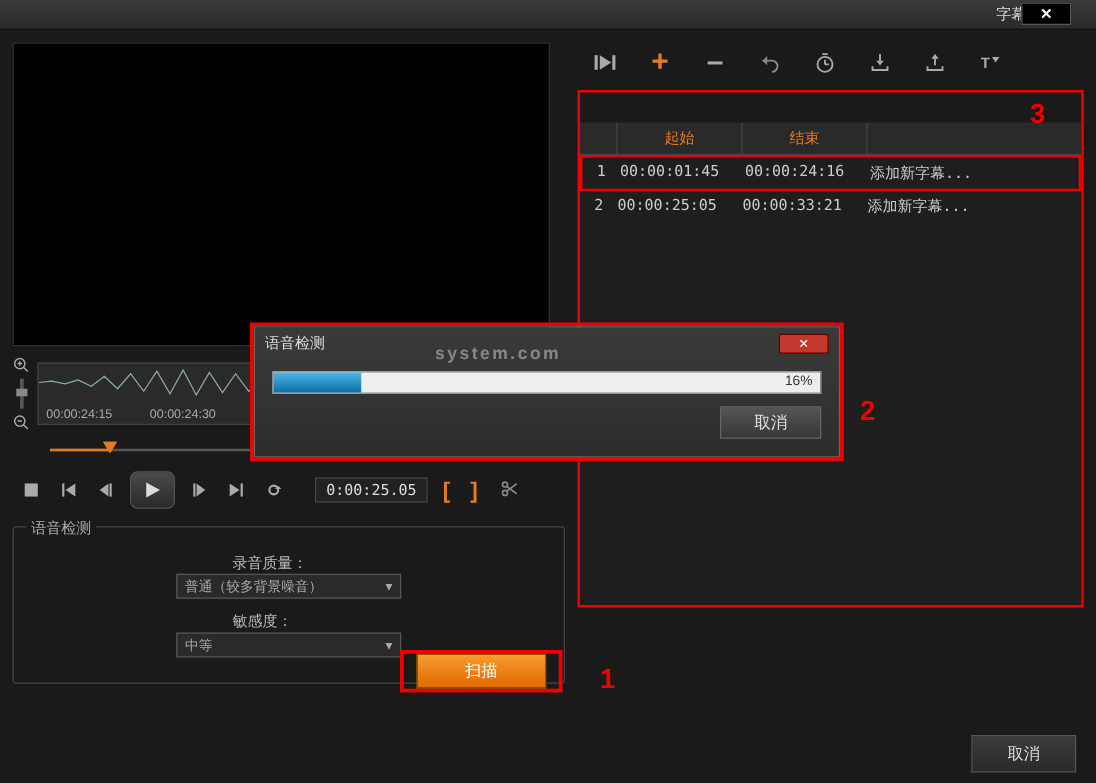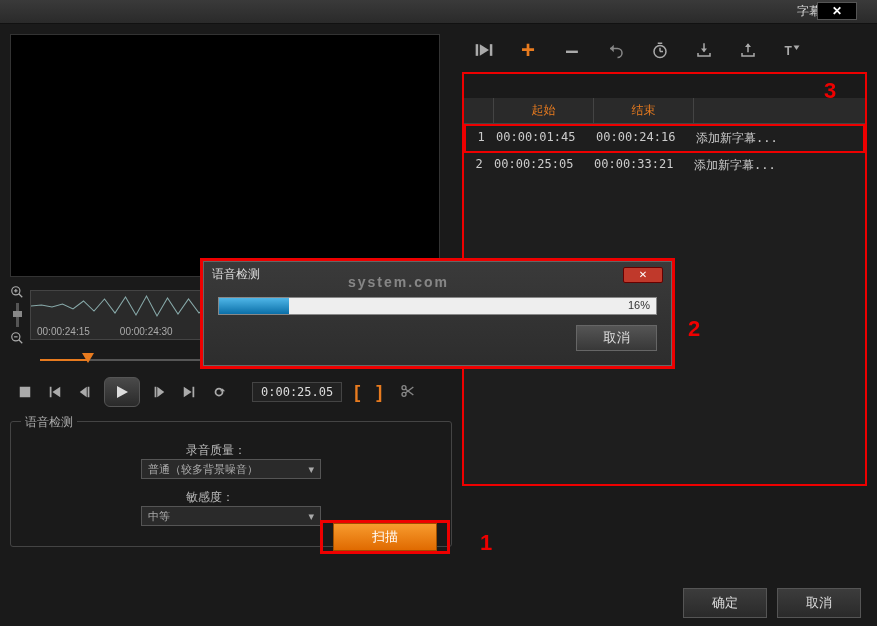--- a/index.html
+++ b/index.html
@@ -489,15 +489,14 @@
       <div style="clear:both"></div>
     </div>
   </div>
 </div>
 
 <div class="watermark">
   <span class="sub">system.com</span>
 </div>
 
 <div class="footer">
-  <button class="foot-btn">确定</button>
   <button class="foot-btn">取消</button>
 </div>
 
 </body></html>

